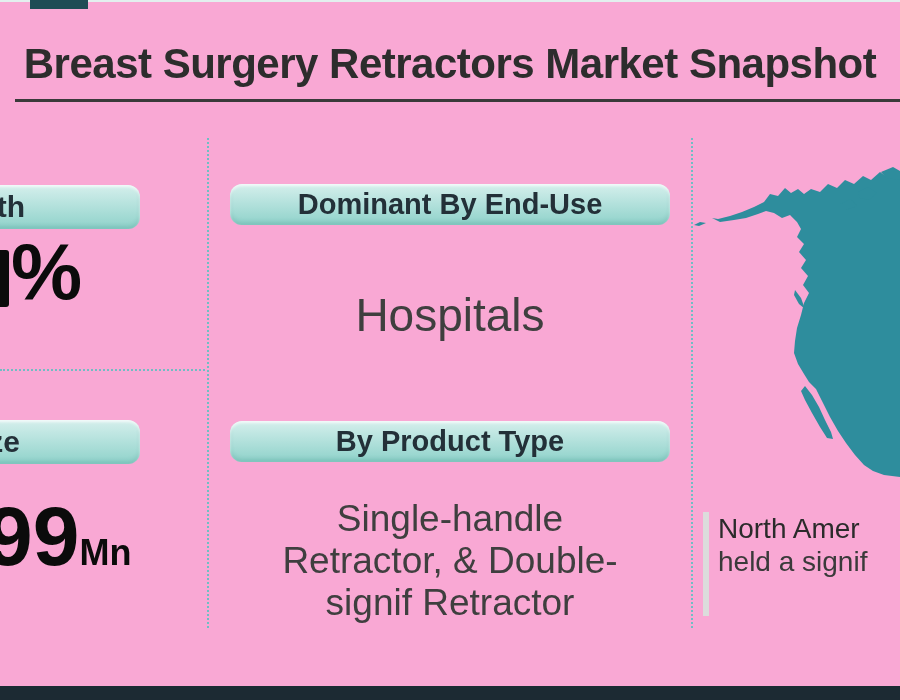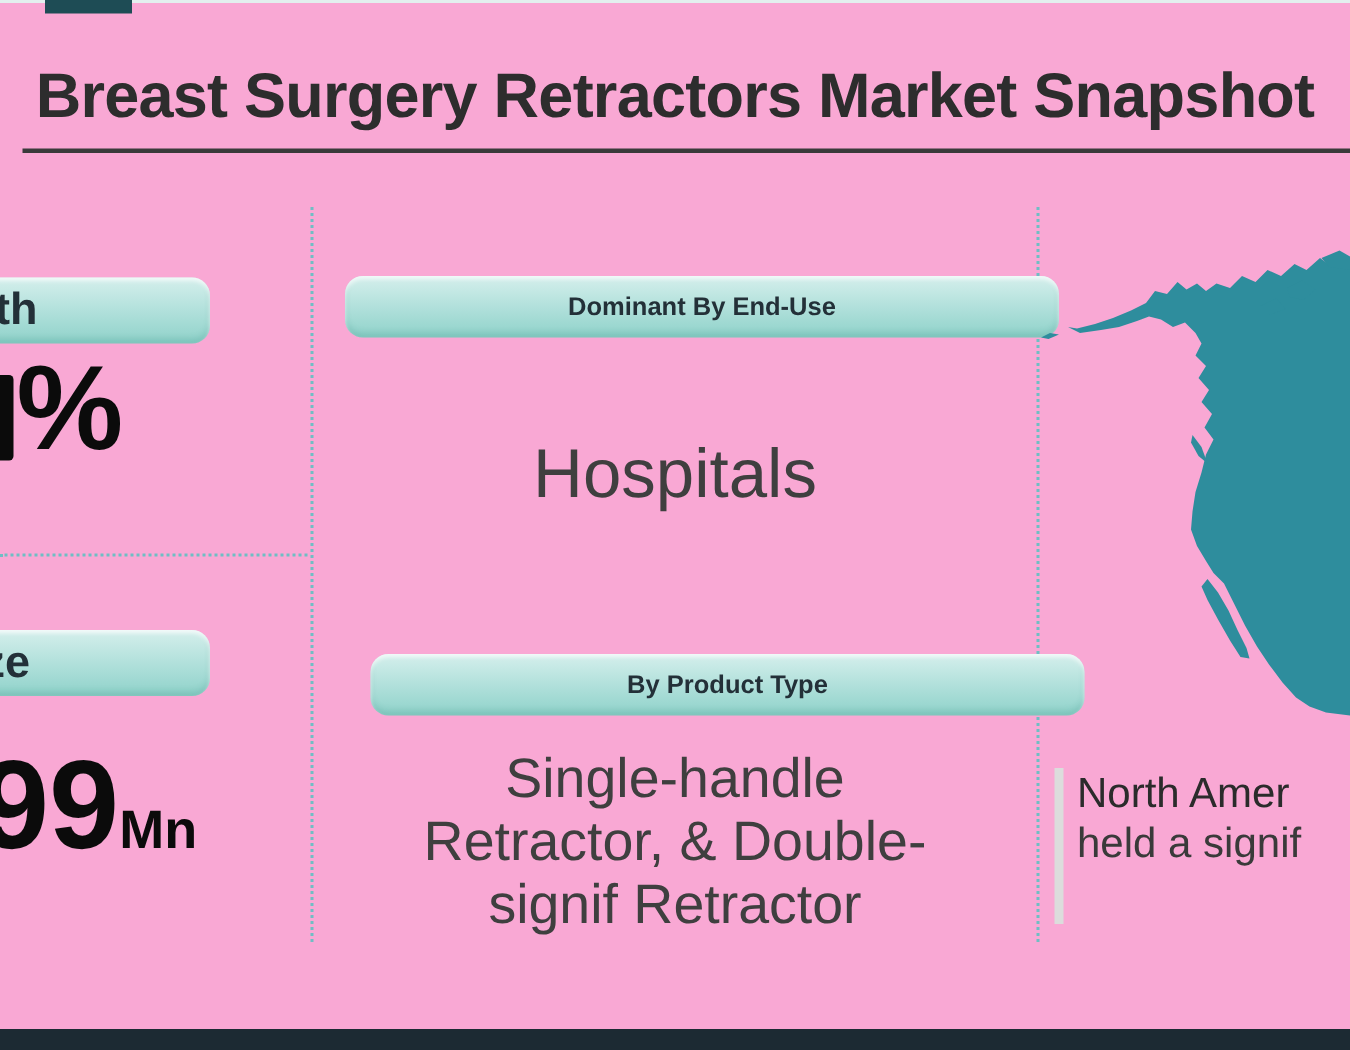--- a/index.html
+++ b/index.html
@@ -26,21 +26,21 @@
   .hsep{left:0;top:369px;width:205px;height:0;border-top:2px dotted #6fbec4;}
   
   .pill{
     height:44px;border-radius:12px;
     background:linear-gradient(180deg,#d5efec 0%,#b5e2dd 45%,#8fd2ca 100%);
     box-shadow:inset 0 2px 3px rgba(255,255,255,.75), inset 0 -3px 4px rgba(30,120,110,.18);
     display:flex;align-items:center;justify-content:center;
     font-weight:700;color:#233038;
   }
   .pill.small-col{left:-160px;width:300px;font-size:30px;}
-  .pill.mid-col{left:230px;width:476px;height:41px;font-size:17px;}
+  .pill.mid-col{left:230px;width:440px;height:41px;font-size:29px;}
   
   .pct-sliver{left:0;top:250px;width:9px;height:57px;background:#0b0b0b;border-radius:0 3px 3px 0;}
   .pct{left:11px;top:232px;font-size:80px;font-weight:800;line-height:1;color:#0b0b0b;}
   .size-line{left:-14px;top:494px;line-height:1;color:#0b0b0b;white-space:nowrap;}
   .size-val{font-size:84px;font-weight:800;}
   .size-unit{font-size:36px;font-weight:700;}
   
   .end-use{left:450px;top:272px;transform:translateX(-50%);font-size:46px;color:#3f3f3f;white-space:nowrap;margin-top:16px;}
   .product{left:450px;top:498px;transform:translateX(-50%);text-align:center;
            font-size:37px;line-height:42px;color:#3f3f3f;white-space:nowrap;}
@@ -79,21 +79,21 @@
   </div>
   <div class="abs size-line">
     <span class="size-val">99</span><span class="size-unit">Mn</span>
   </div>
 
   <div class="abs pill mid-col" style="top:184px;">
     <span>Dominant By End-Use</span>
   </div>
   <div class="abs end-use">Hospitals</div>
 
-  <div class="abs pill mid-col" style="top:436px;margin-left:17px;">
+  <div class="abs pill mid-col" style="top:421px;">
     <span>By Product Type</span>
   </div>
   <div class="abs product">
     <div>Single-handle</div>
     <div>Retractor, &amp; Double-</div>
     <div>signif Retractor</div>
   </div>
 
   <svg class="abs map" viewBox="0 0 210 316" aria-hidden="true">
     <g fill="#2e8d9d">

